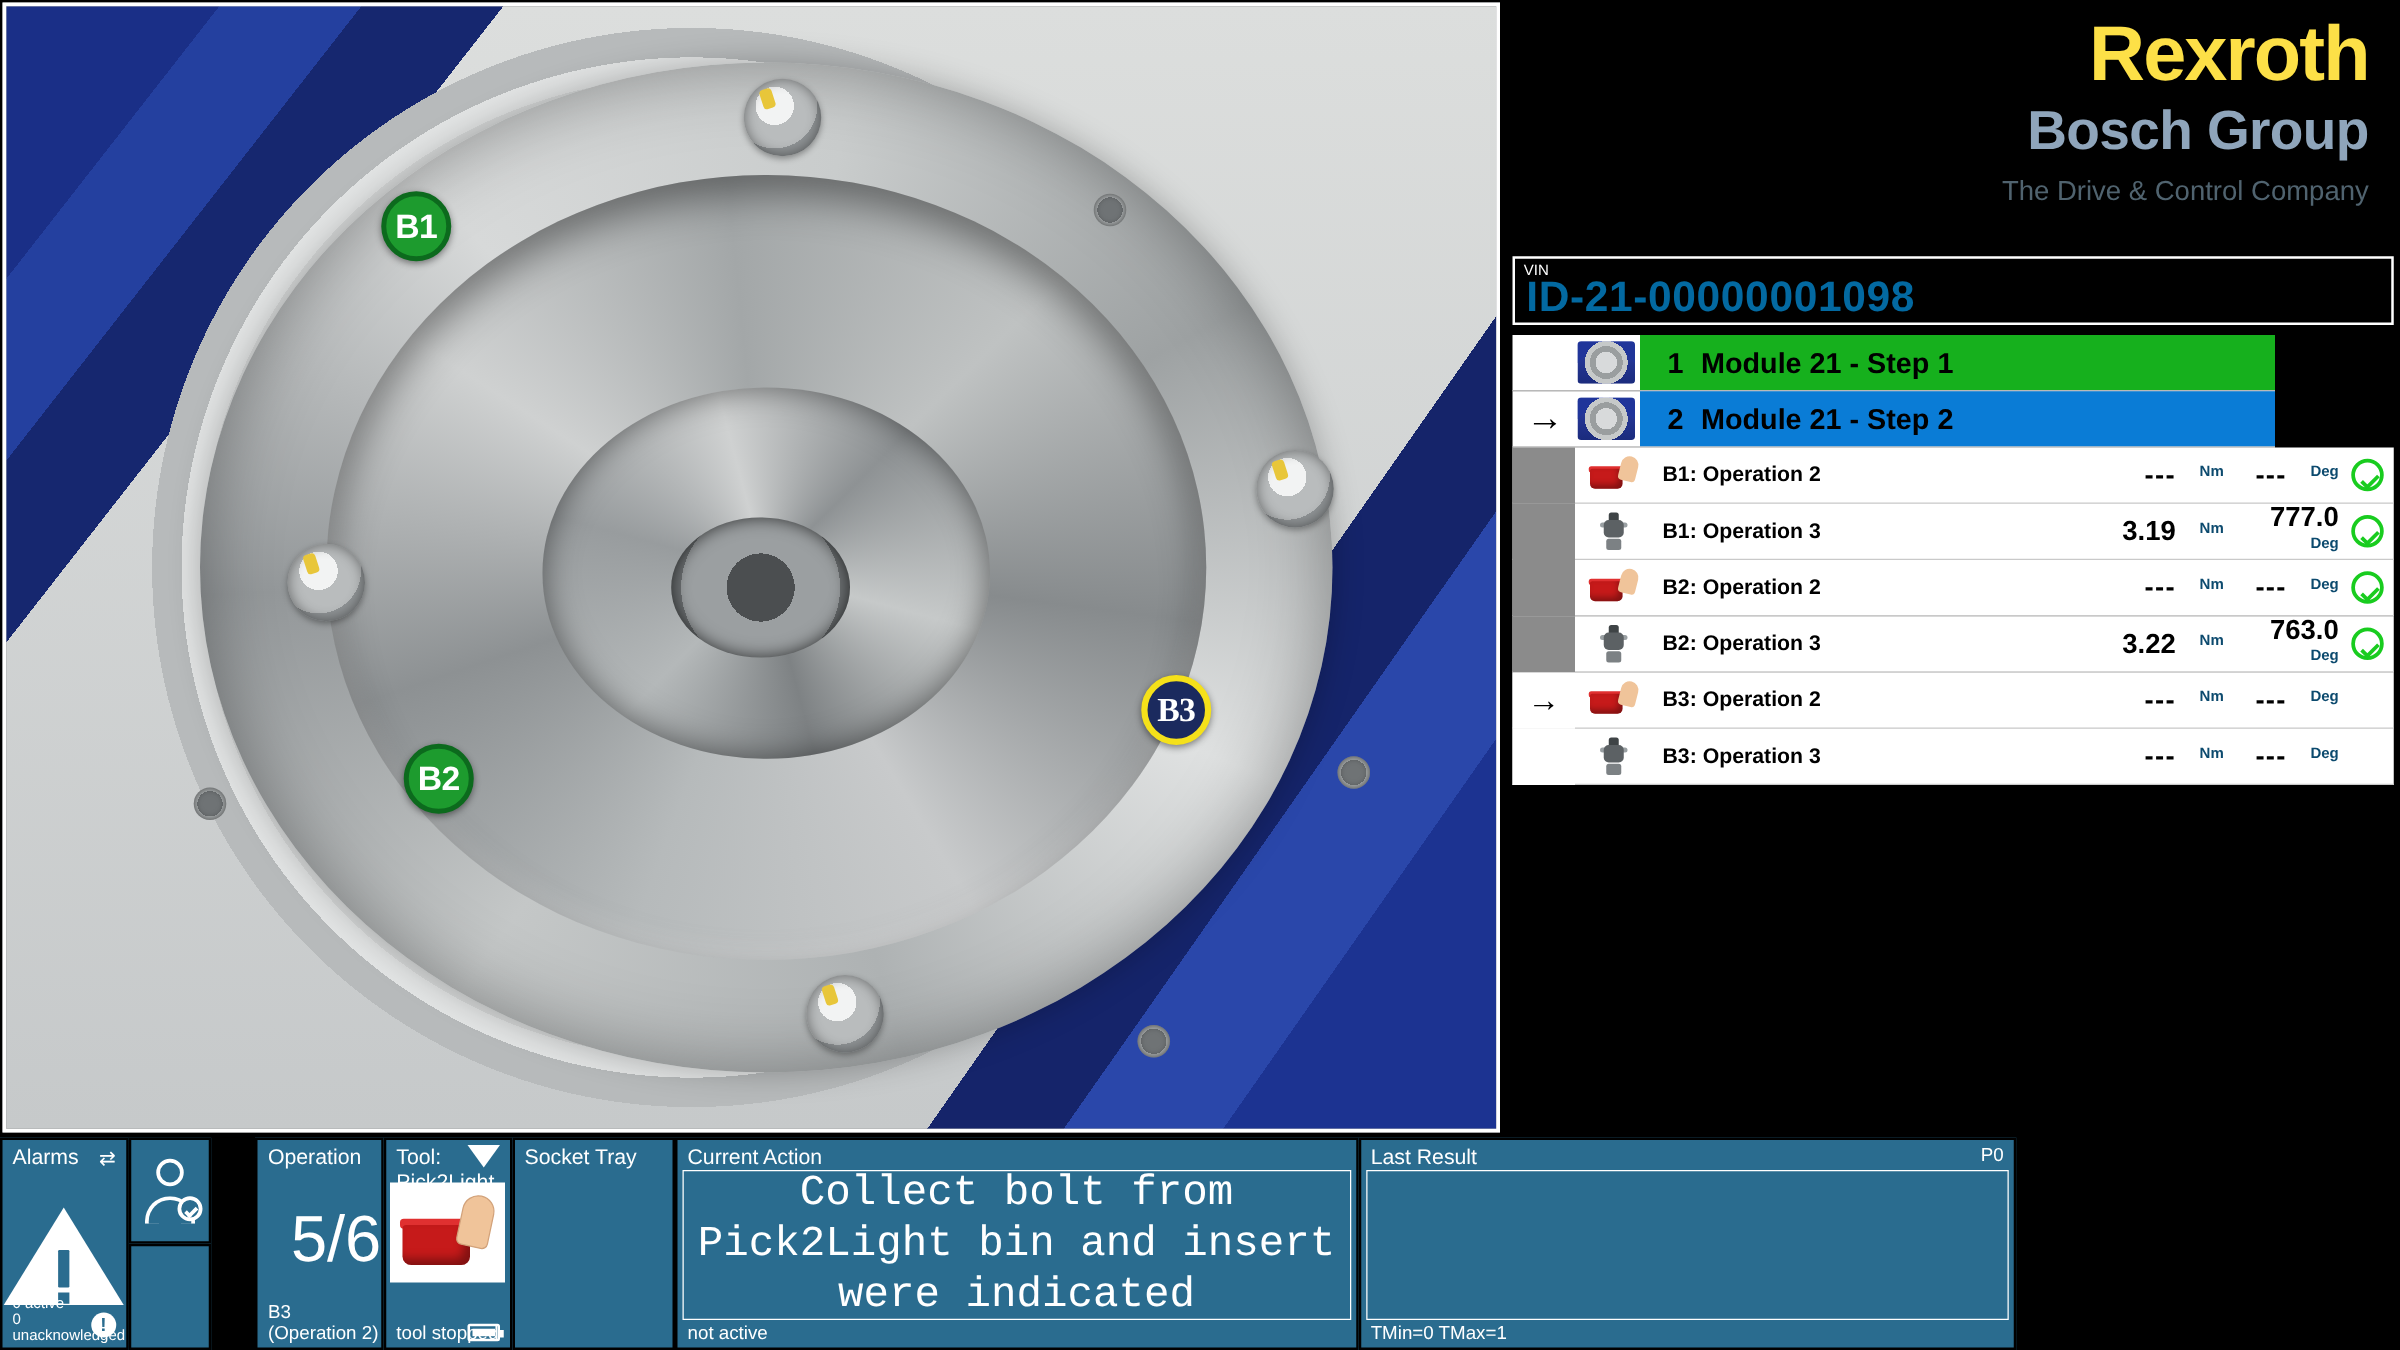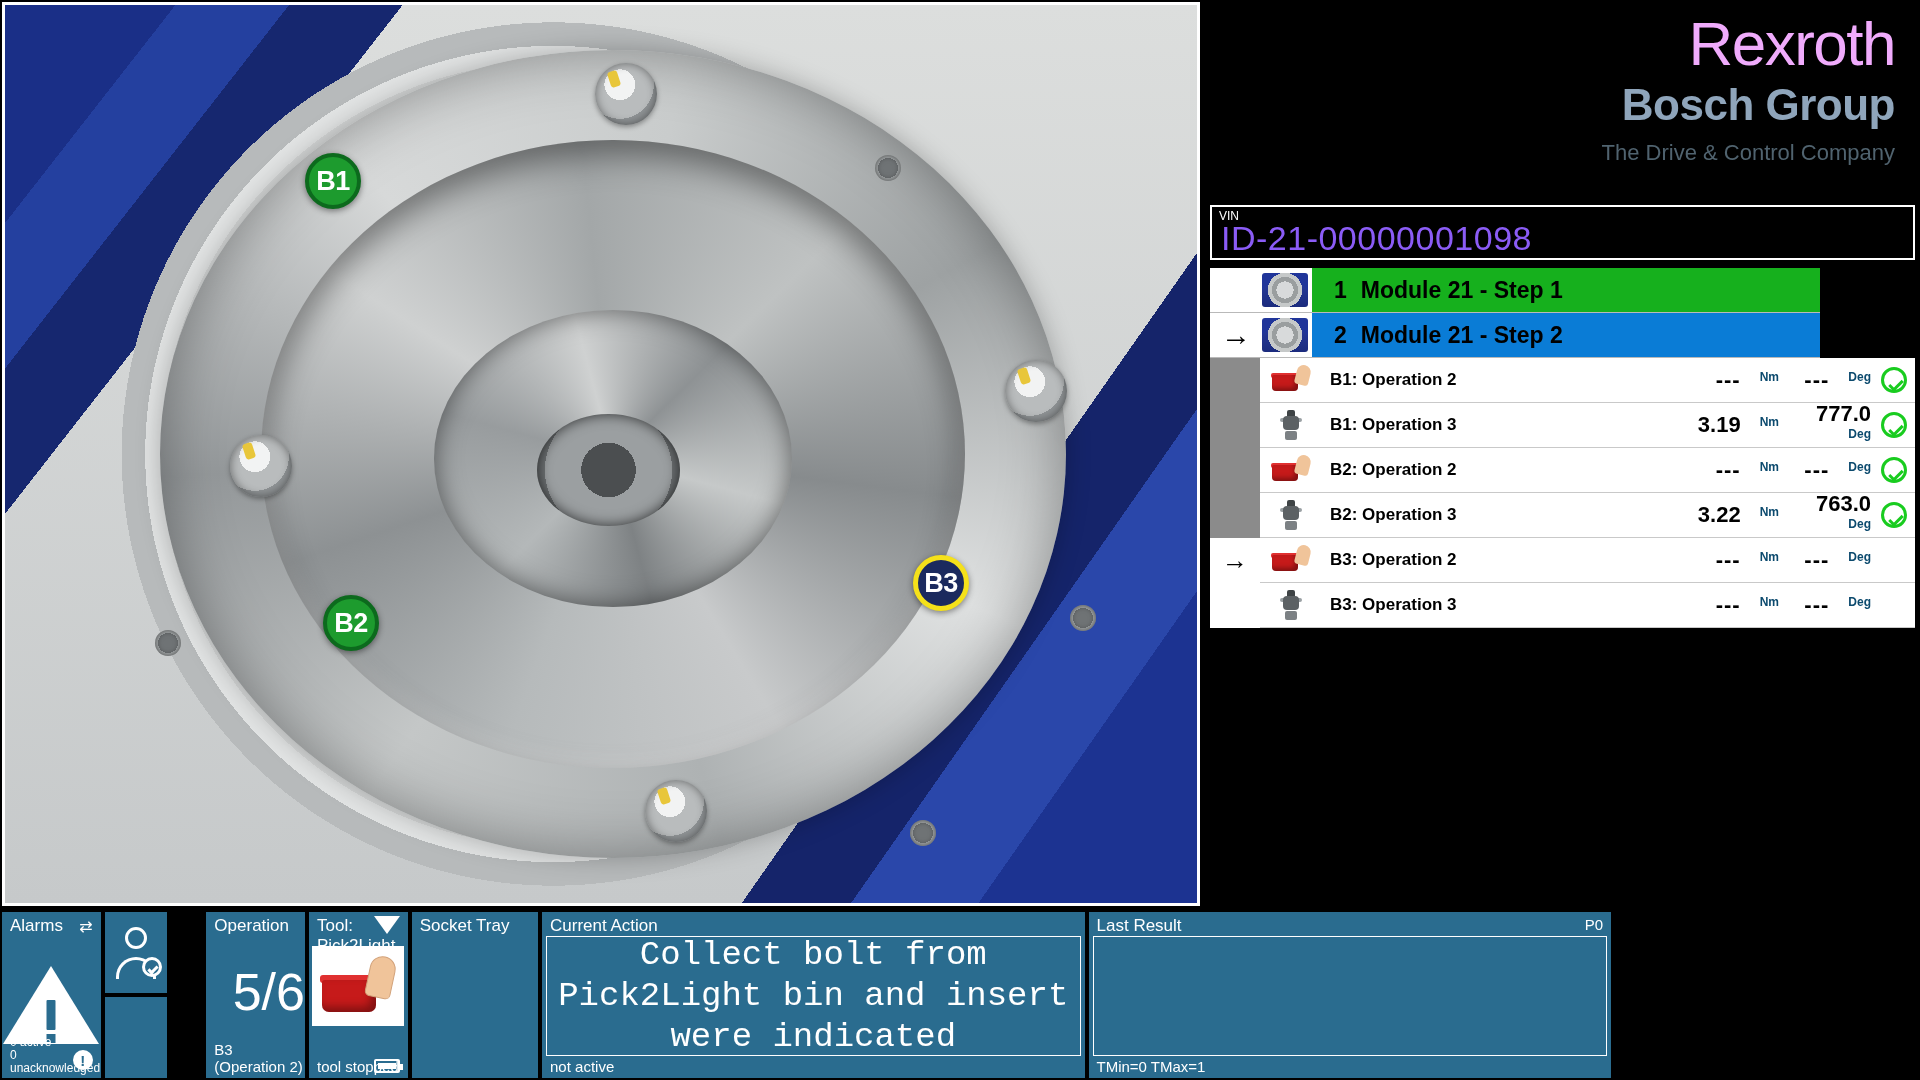--- a/index.html
+++ b/index.html
@@ -49,34 +49,34 @@
     color:#fff; font-weight:700; font-size:27px; letter-spacing:-.5px;
     font-family:"Liberation Sans", sans-serif;
     box-shadow:0 2px 6px rgba(0,0,0,.45); }
   .marker.done { background:#1d9b2e; border:4px solid #0c6a1d; }
   .marker.active { background:#1b2a5e; border:5px solid #f5e11a; }
 
   
   #right { position:absolute; left:1205px; top:0; width:715px; height:910px; background:#000; }
 
   #logo { position:absolute; left:0; top:0; width:715px; height:200px; }
-  .logo-rexroth { position:absolute; right:25px; top:8px; color:#f0abfc;
-    font-size:62px; font-weight:400; letter-spacing:-1.5px;
+  .logo-rexroth { position:absolute; right:25px; top:8px; color:#fde047;
+    font-size:62px; font-weight:700; letter-spacing:-1.5px;
     font-family:"Liberation Sans", sans-serif; }
   .logo-bosch { position:absolute; right:25px; top:80px; color:#8fa5bb;
     font-size:44px; font-weight:700; letter-spacing:-.5px; }
   .logo-tag { position:absolute; right:25px; top:140px; color:#50636f;
     font-size:22px; font-weight:400; }
 
   
   #vin { position:absolute; left:5px; top:205px; width:705px; height:55px;
     border:2px solid #fff; background:#000; }
   #vin .lbl { position:absolute; left:7px; top:2px; color:#fff; font-size:12px; }
-  #vin .val { position:absolute; left:9px; top:12px; color:#8b5cf6; font-size:34px;
-    font-weight:400; letter-spacing:.5px;text-align:right; }
+  #vin .val { position:absolute; left:9px; top:12px; color:#0369a1; font-size:34px;
+    font-weight:700; letter-spacing:.5px;text-align:right; }
 
   
   #joblist { position:absolute; left:5px; top:268px; width:610px; }
   .jobrow { display:flex; align-items:center; height:45px; background:#fff;
     border-bottom:1px solid #b9b9b9; }
   .jobrow .arrowcell { width:52px; text-align:center; font-size:30px; color:#000;
     line-height:42px; font-weight:700; }
   .jobrow .thumb { width:46px; height:34px; flex:0 0 46px; margin-right:4px;
     border-radius:3px; background:
       radial-gradient(circle at 50% 50%, #d8dadb 0 30%, #9a9e9f 30% 46%, #c6c9c9 46% 60%, rgba(0,0,0,0) 60%),
@@ -235,21 +235,21 @@
     <div class="screwhole" style="left:150px;top:625px;"></div>
     <div class="screwhole" style="left:1065px;top:600px;"></div>
     <div class="screwhole" style="left:905px;top:815px;"></div>
 
     <div class="marker done" style="left:300px;top:148px;">
       <span>B1</span>
     </div>
     <div class="marker done" style="left:318px;top:590px;">
       <span>B2</span>
     </div>
-    <div class="marker active" style="left:908px;top:550px;">
+    <div class="marker active" style="left:908px;top:535px;font-family:Liberation Serif, serif;">
       <span>B3</span>
     </div>
   </div>
 
   <div id="right">
 
     <div id="logo">
       <div class="logo-rexroth">Rexroth</div>
       <div class="logo-bosch">Bosch Group</div>
       <div class="logo-tag">The Drive &amp; Control Company</div>

